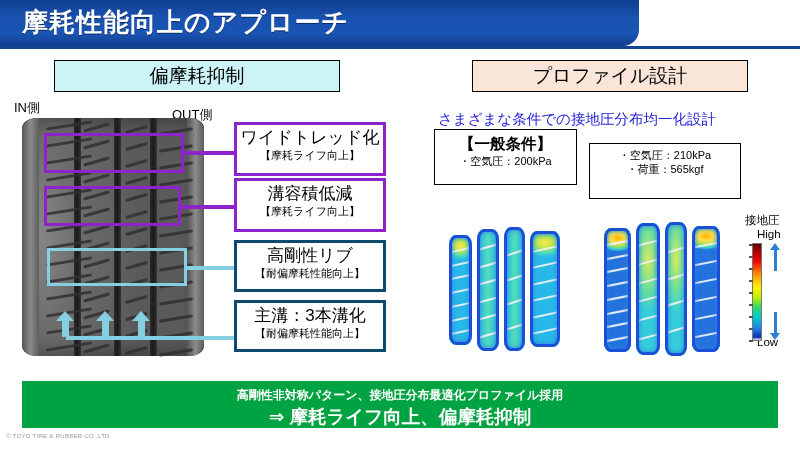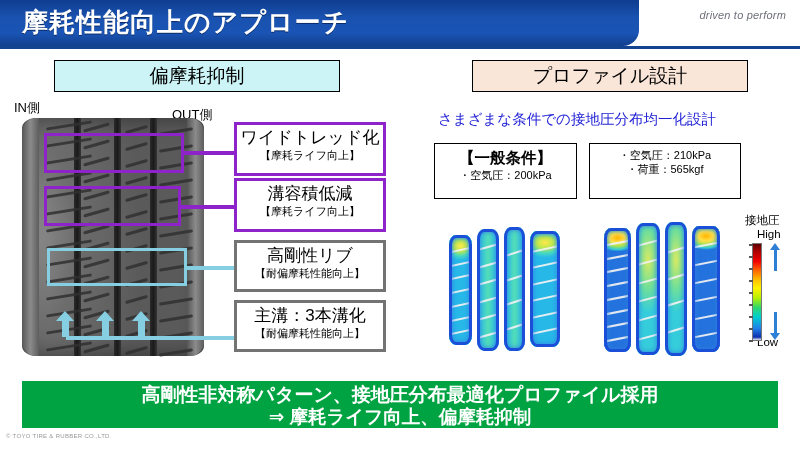--- a/index.html
+++ b/index.html
@@ -173,21 +173,21 @@
 
   
   .callout {
     position: absolute;
     box-sizing: border-box;
     background: #ffffff;
     text-align: center;
     padding-top: 2px;
   }
   .callout.purple { border: 3px solid #8d23c9; }
-  .callout.cyan   { border: 3px solid #737373; }
+  .callout.cyan   { border: 3px solid #0c4a6e; }
   .callout .main {
     font-size: 17px;
     line-height: 21px;
     white-space: nowrap;
     text-align: center;
   }
   .callout .sub {
     font-size: 11px;
     line-height: 14px;
     white-space: nowrap;
@@ -299,21 +299,21 @@
     position: absolute;
     left: 22px; top: 381px;
     width: 756px; height: 47px;
     background: #00a341;
     color: #ffffff;
     text-align: center;
     box-sizing: border-box;
     padding-top: 3px;
   }
   .banner .l1 {
-    font-size: 19px;
+    font-size: 12px;
     font-weight: bold;
     line-height: 22px;
     white-space: nowrap;
   }
   .banner .l2 {
     font-size: 18.5px;
     font-weight: bold;
     line-height: 22px;
     white-space: nowrap;
   }
@@ -327,21 +327,20 @@
   }
 </style>
 </head>
 <body>
 
 <div class="titlebar"></div>
 <div class="titlebar-text">摩耗性能向上のアプローチ</div>
 <div class="title-underline"></div>
 
 <div class="logo">
-  <div class="logo-tag">driven to perform</div>
 </div>
 
 <div class="sec-head pattern">偏摩耗抑制</div>
 
 <div class="sec-head profile">プロファイル設計</div>
 
 <div class="side-label side-in">IN側</div>
 <div class="side-label side-out">OUT側</div>
 
 <div class="tire">
@@ -445,21 +444,21 @@
   <div class="main">高剛性リブ</div>
   <div class="sub">【耐偏摩耗性能向上】</div>
 </div>
 <div class="callout cyan" style="left:234px; top:300px; width:152px; height:52px;">
   <div class="main">主溝：3本溝化</div>
   <div class="sub">【耐偏摩耗性能向上】</div>
 </div>
 
 <div class="profile-lead">さまざまな条件での接地圧分布均一化設計</div>
 
-<div class="cond-box" style="left:434px; top:143px; width:143px; height:56px;">
+<div class="cond-box" style="left:434px; top:129px; width:143px; height:56px;">
   <div class="ttl">【一般条件】</div>
   <div class="ln">・空気圧：200kPa</div>
 </div>
 
 <div class="cond-box" style="left:589px; top:143px; width:152px; height:56px;">
   <div class="ln">・空気圧：210kPa</div>
   <div class="ln">・荷重：565kgf</div>
 </div>
 
 <div class="patch" id="patch-normal" style="left:447px; top:225px;">

